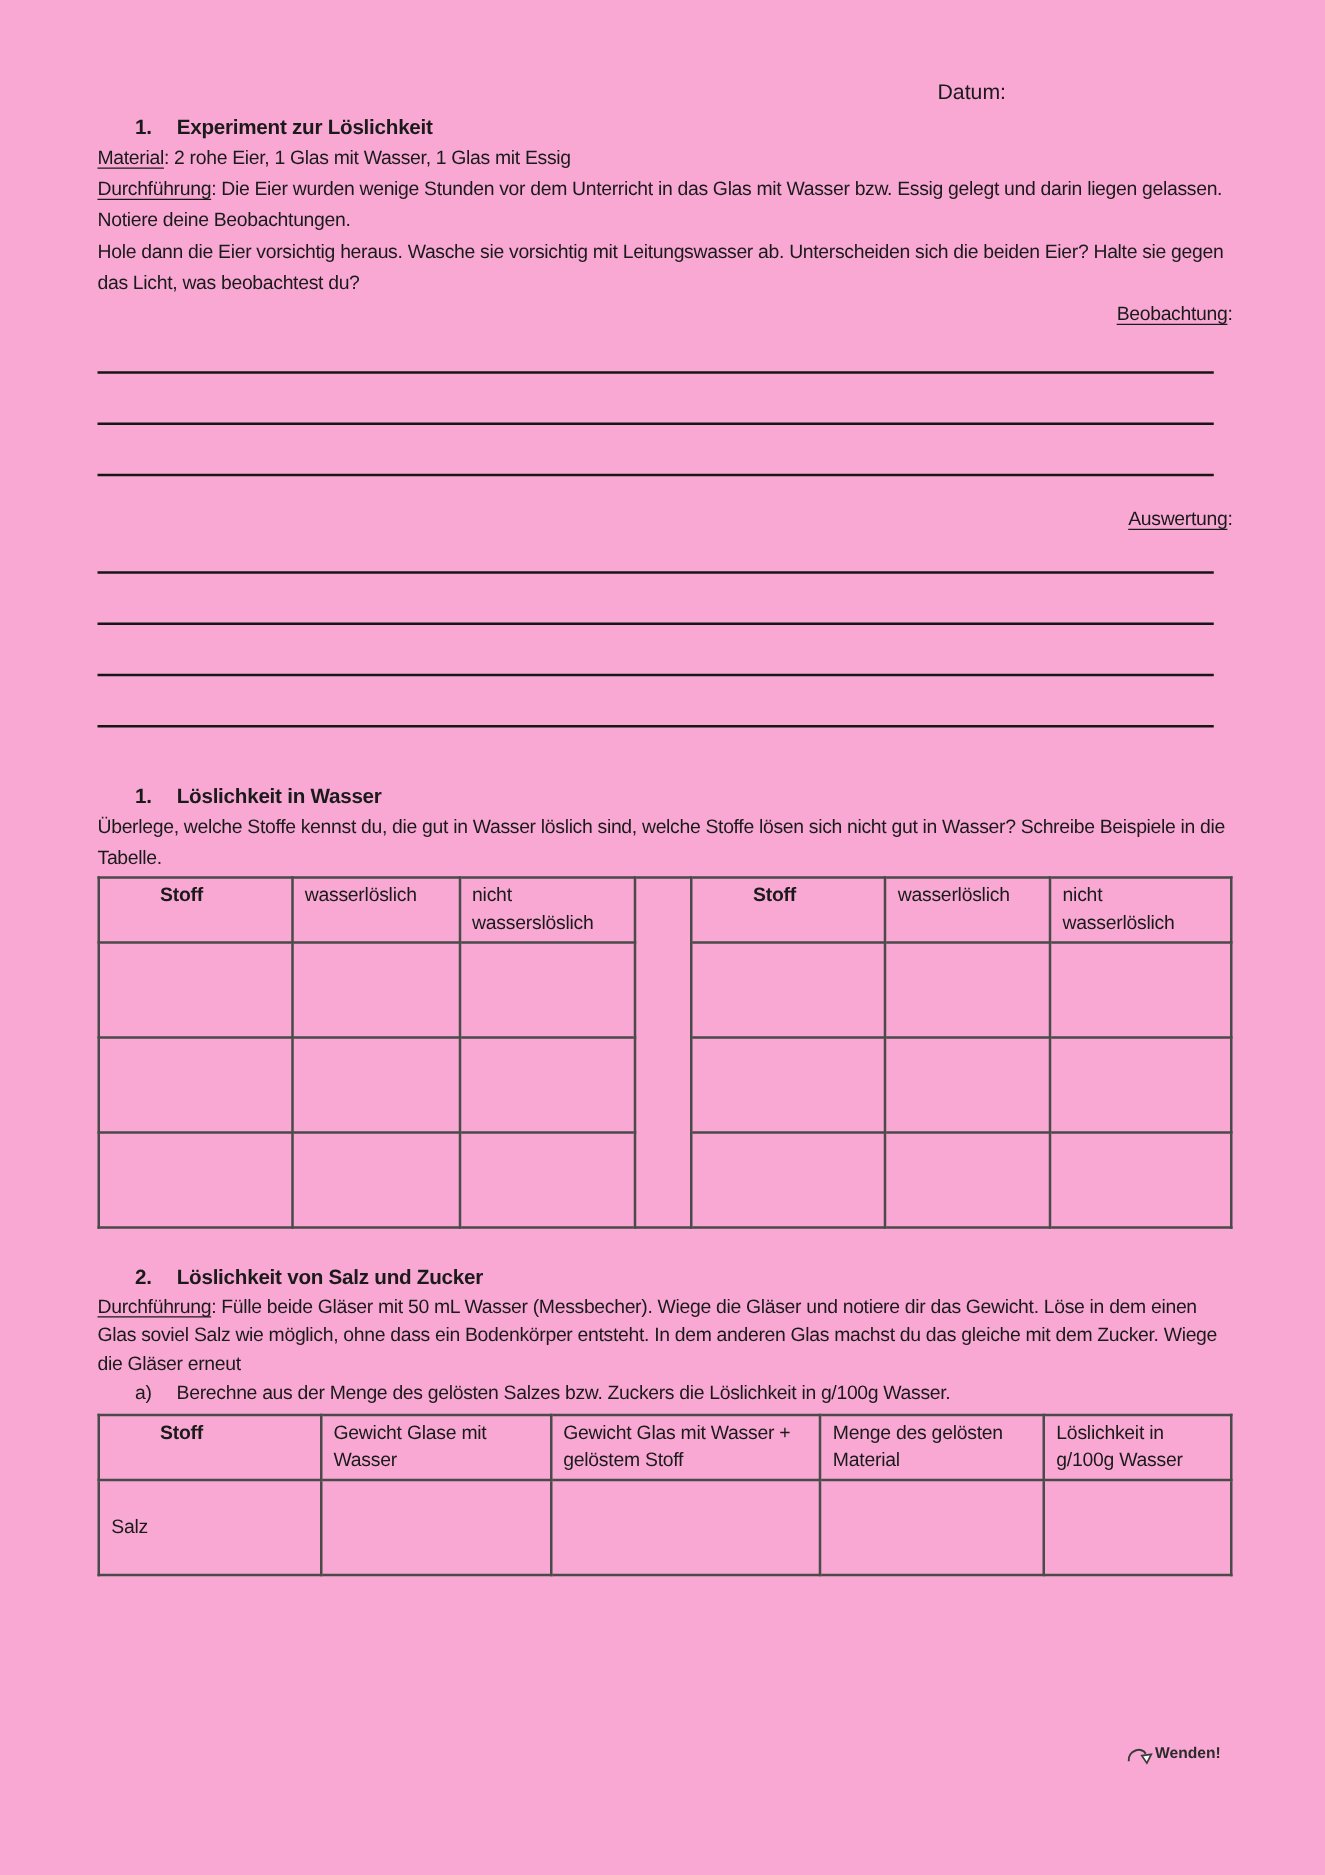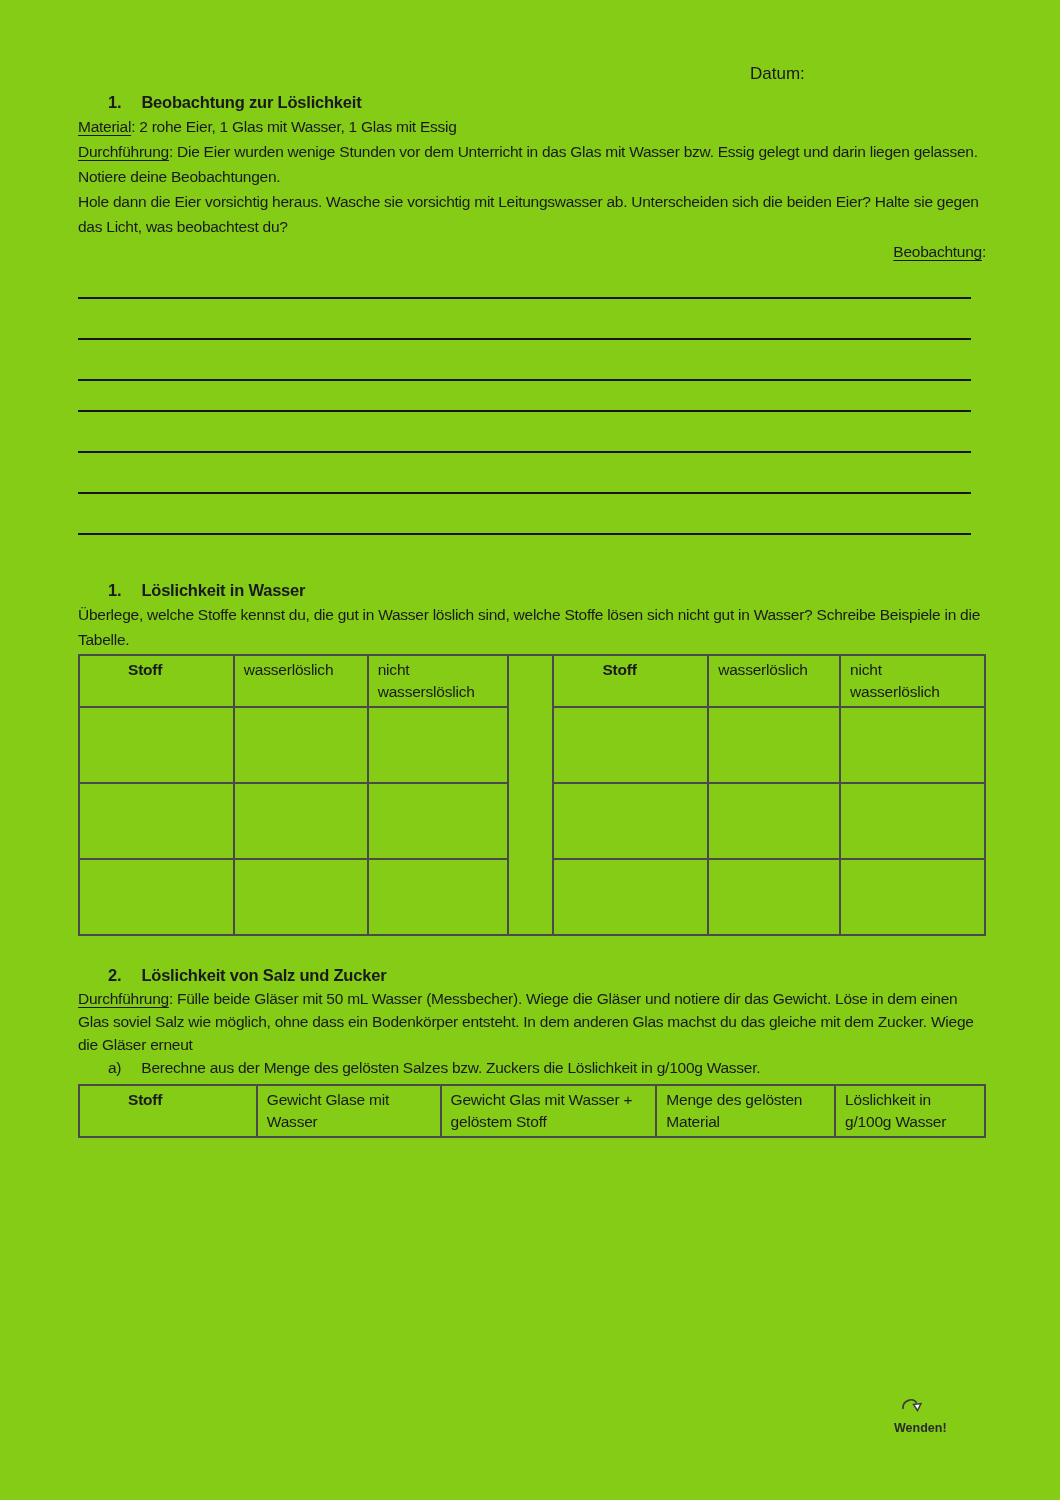--- a/index.html
+++ b/index.html
@@ -1,19 +1,19 @@
 <!DOCTYPE html>
 <html lang="de"><head>
 <meta charset="utf-8">
 <style>
   html,body{margin:0;padding:0;background:#ffffff;}
   .page{
     position:relative;
     width:1060px;height:1500px;
-    background:#84cc16;
+    background:#f9a8d4;
     font-family:"Liberation Sans","DejaVu Sans",sans-serif;
     color:#1a1a1a;
     overflow:hidden;
   }
   .content{
     position:absolute;left:78px;top:0;width:908px;
   }
   .datum{
     margin:62px 0 0 672px;
     font-size:17px;line-height:24px;
@@ -61,55 +61,56 @@
     padding:3px 9px;vertical-align:top;text-align:left;
   }
   .t1 td.spacer{padding:0;}
   tr.hdr td{height:40px;}
   .t2 tr.hdr td{height:44px;}
   .t1 tr.body td{height:68px;}
   .t2 tr.body td{height:68px;vertical-align:middle;}
   td.b{font-weight:bold;padding-left:48px;}
   .wenden{
     position:absolute;left:894px;top:1394px;
-    display:flex;flex-direction:column;align-items:flex-start;
+    display:flex;flex-direction:row;align-items:flex-start;
   }
   .wenden .icon{margin-left:6px;}
   .wenden .wlabel{
     font-size:12.5px;font-weight:bold;line-height:16px;color:#2b2b2b;
   }
 </style>
 </head>
 <body>
 
 <div class="page">
   <div class="content">
 
     <div class="datum">Datum:</div>
 
 
     <div class="heading h2">
       <span>1.</span>
-      <span>Beobachtung zur Löslichkeit</span>
+      <span>Experiment zur Löslichkeit</span>
     </div>
 
     <p><span class="lbl">Material</span><span>: 2 rohe Eier, 1 Glas mit Wasser, 1 Glas mit Essig</span></p>
 
     <p><span class="lbl">Durchführung</span><span>: Die Eier wurden wenige Stunden vor dem Unterricht in das Glas mit Wasser bzw. Essig gelegt und darin liegen gelassen. Notiere deine Beobachtungen.</span></p>
 
     <p>Hole dann die Eier vorsichtig heraus. Wasche sie vorsichtig mit Leitungswasser ab. Unterscheiden sich die beiden Eier? Halte sie gegen das Licht, was beobachtest du?</p>
 
     <p class="sublabel"><span class="lbl">Beobachtung</span><span>:</span></p>
 
     <div class="lines">
       <div class="writing-line"></div>
       <div class="writing-line"></div>
       <div class="writing-line"></div>
     </div>
 
+    <p class="sublabel" style="margin-top:22px;"><span class="lbl">Auswertung</span><span>:</span></p>
 
     <div class="lines lines2">
       <div class="writing-line"></div>
       <div class="writing-line"></div>
       <div class="writing-line"></div>
       <div class="writing-line"></div>
     </div>
 
     <div class="heading h-mid">
       <span>1.</span>
@@ -187,20 +188,27 @@
           <col style="width:150px">
       </colgroup>
       <tbody>
           <tr class="hdr">
         <td class="b">Stoff</td>
         <td>Gewicht Glase mit Wasser</td>
         <td>Gewicht Glas mit Wasser + gelöstem Stoff</td>
         <td>Menge des gelösten Material</td>
         <td>Löslichkeit in g/100g Wasser</td>
       </tr>
+      <tr class="body">
+        <td>Salz</td>
+        <td></td>
+            <td></td>
+        <td></td>
+            <td></td>
+      </tr>
     </tbody>
       </table>
 
   </div>
 
   <div class="wenden">
     <span class="icon">
       <svg width="24" height="22" viewBox="0 0 24 22" fill="none" xmlns="http://www.w3.org/2000/svg">
         <path d="M3 15 C2 6, 14 3, 16.5 9" stroke="#3a3a3a" stroke-width="1.6" fill="none"></path>
         <path d="M13.5 10.5 L21 9.5 L17.5 16.5 Z" stroke="#3a3a3a" stroke-width="1.4" fill="#ffffff"></path>

